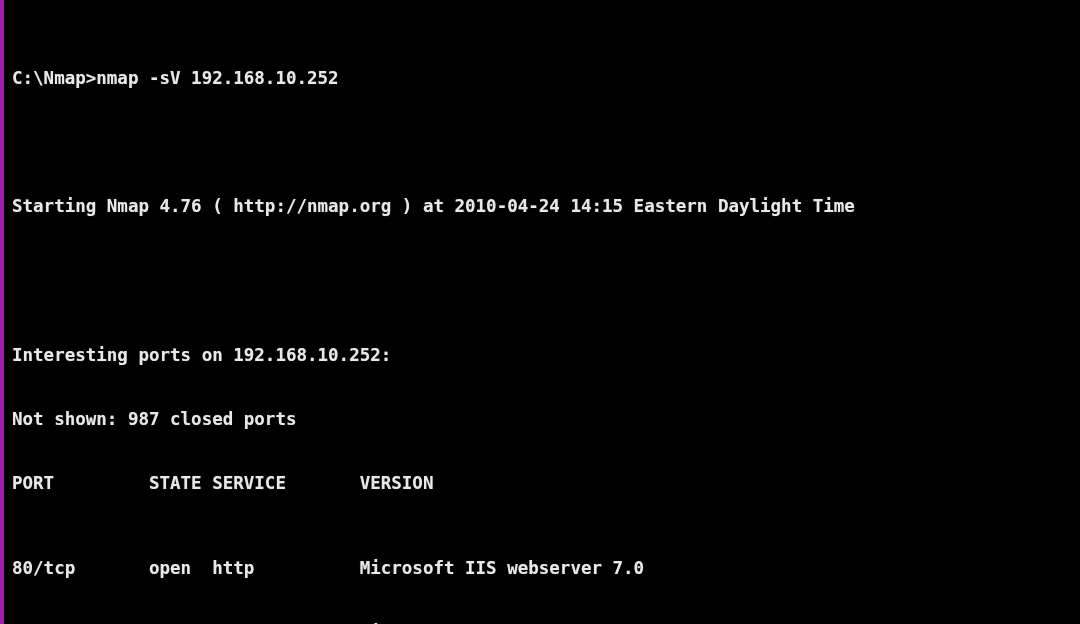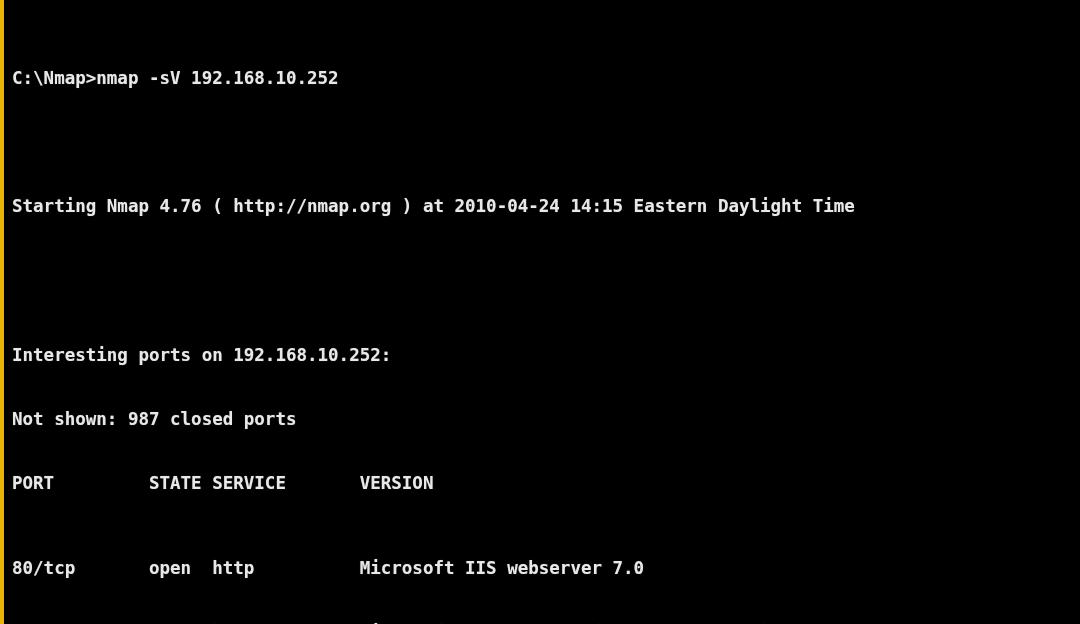--- a/index.html
+++ b/index.html
@@ -7,21 +7,21 @@
     padding: 0;
     background: #000000;
   }
   #terminal {
     position: relative;
     width: 1068px;
     height: 624px;
     background: #000000;
     overflow: hidden;
     box-sizing: border-box;
-    border-left: 4px solid #eab308;
+    border-left: 4px solid #a21caf;
   }
   #screen {
     position: absolute;
     left: 0;
     top: 0;
     width: 1080px;
     height: 624px;
     padding: 4px 0 0 8px;
     box-sizing: border-box;
     font-family: "DejaVu Sans Mono", "Liberation Mono", monospace;

